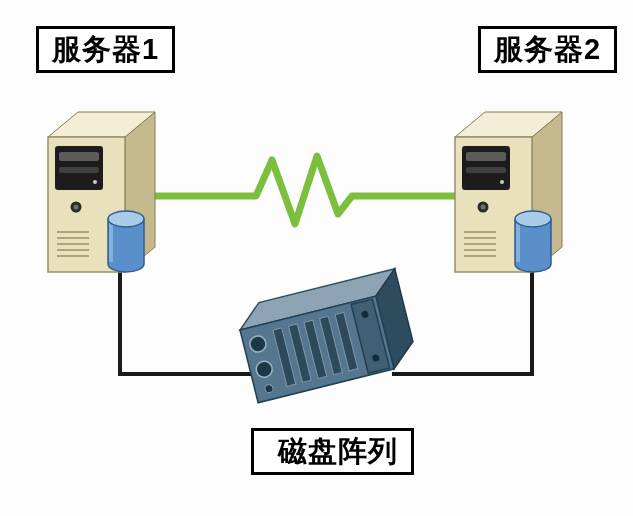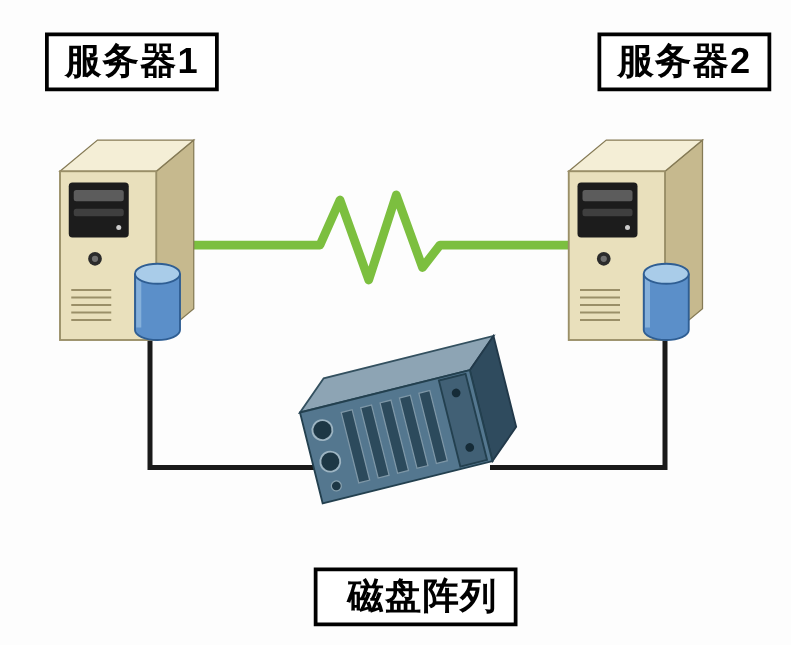--- a/index.html
+++ b/index.html
@@ -29,21 +29,21 @@
     color: #000000;
     font-size: 29px;
     font-weight: bold;
     line-height: 1.15;
     padding: 4px 13px;
     white-space: nowrap;
     letter-spacing: 1px;
   }
   .label-server1 { left: 36px;  top: 26px; }
   .label-server2 { left: 440px; top: 26px; margin-left: 38px; }
-  .label-disk    { left: 251px; top: 454px; padding-left: 24px; }
+  .label-disk    { left: 251px; top: 428px; padding-left: 24px; }
 </style>
 </head>
 <body>
 
 <div class="canvas">
 
   <svg class="diagram-svg" viewBox="0 0 633 516">
     <defs>
       <g id="server-tower">
 

